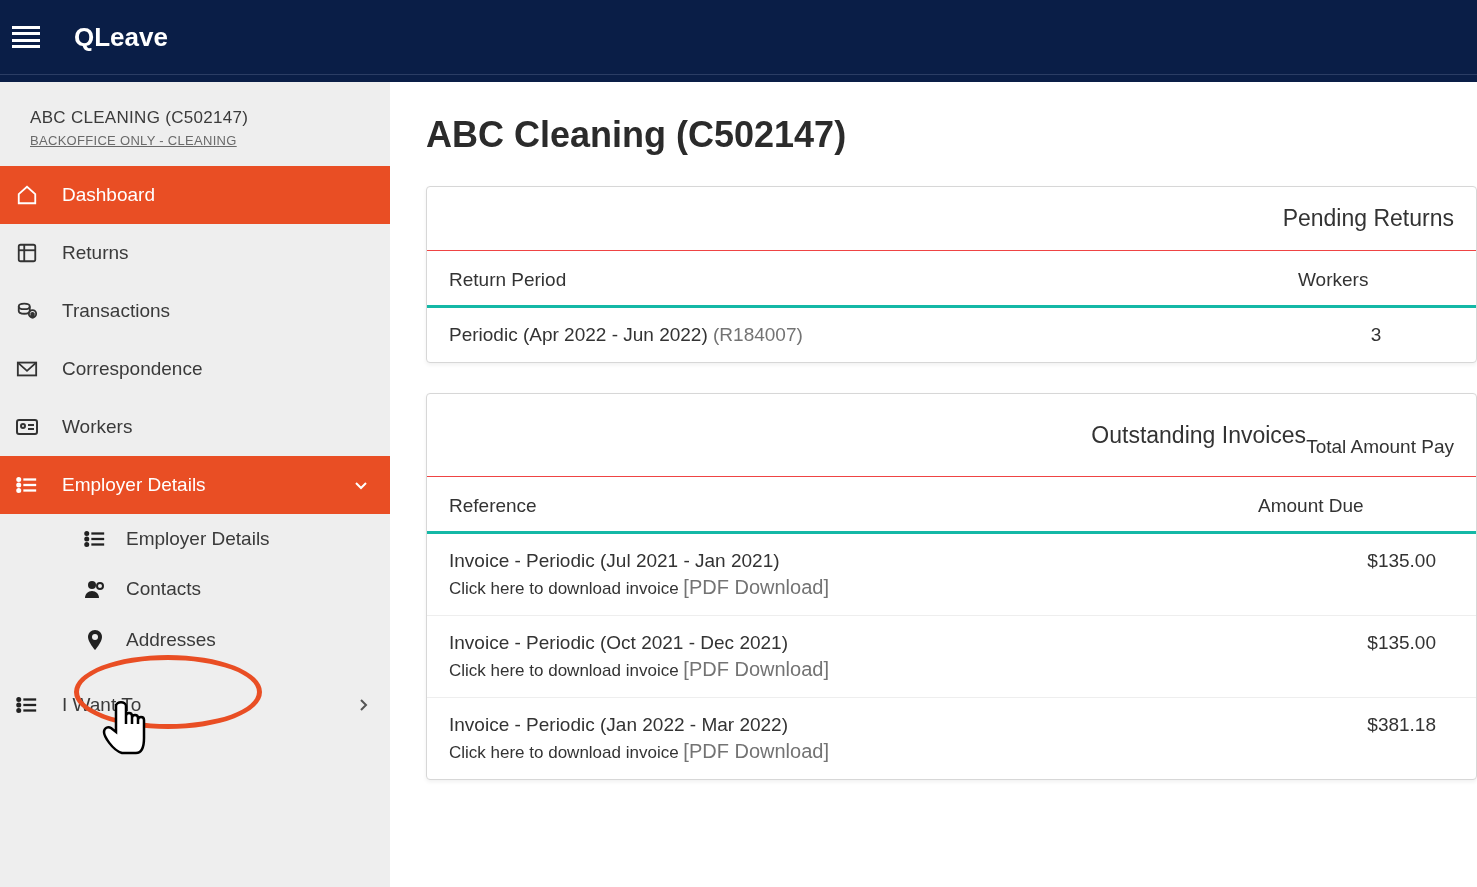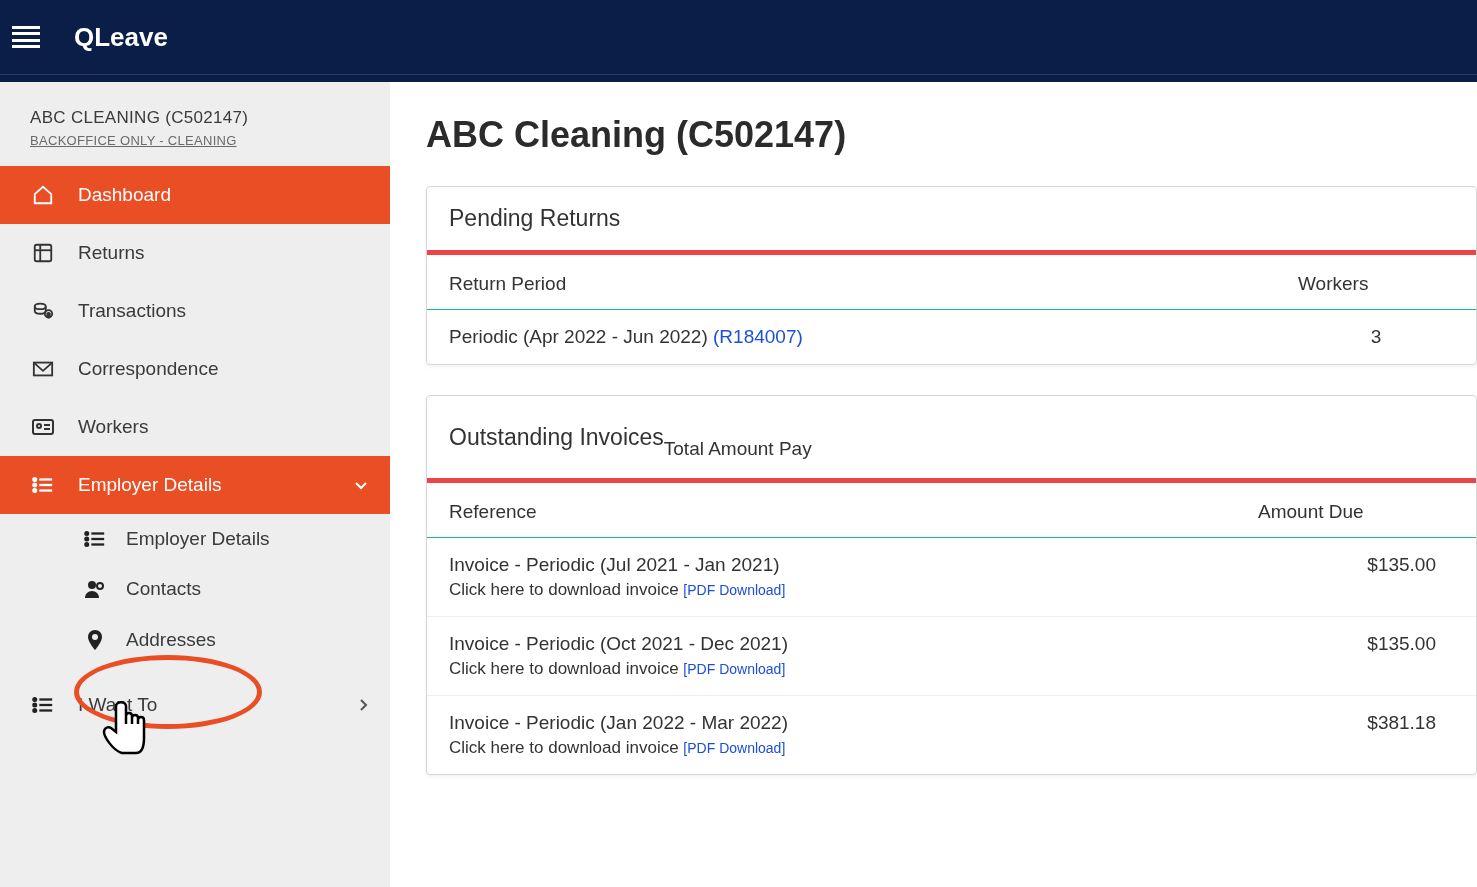--- a/index.html
+++ b/index.html
@@ -65,21 +65,21 @@
   .sidebar .context .ctx-sub {
     font-size: 13px;
     color: #6a6a6a;
     margin-top: 5px;
     letter-spacing: 0.3px;
     text-decoration: underline;
   }
   .nav-item {
     display: flex;
     align-items: center;
-    padding: 18px 22px 18px 30px;
+    padding: 18px 22px 18px 14px;
     font-size: 19px;
     color: #3a3a3a;
     cursor: pointer;
     position: relative;
   }
   .nav-item.active {
     background: #e94e24;
     color: #fff;
   }
   .nav-item .icon {
@@ -126,50 +126,50 @@
   }
   .card {
     border: 1px solid #d7d7d7;
     border-radius: 4px;
     box-shadow: 0 2px 4px rgba(0,0,0,0.06);
     margin-bottom: 30px;
     background: #fff;
   }
   .card-header {
     display: flex;
-    justify-content: flex-start;
+    justify-content: flex-end;
     align-items: center;
     padding: 18px 22px;
     font-size: 23px;
     color: #333;
-    border-bottom: 5px solid #ef4444;
+    border-bottom: 1px solid #ef4444;
   }
   .table {
     width: 100%;
     border-collapse: collapse;
   }
   .table th {
     text-align: left;
     font-weight: 400;
     color: #333;
     font-size: 19px;
     padding: 18px 22px 14px 22px;
-    border-bottom: 1px solid #14b8a6;
+    border-bottom: 3px solid #14b8a6;
   }
   .table td {
     font-size: 19px;
     color: #333;
     padding: 16px 22px;
     border-bottom: 1px solid #eeeeee;
     vertical-align: top;
   }
   .table tr:last-child td { border-bottom: none; }
-  .link { color: #1d4ed8; cursor: pointer; }
+  .link { color: #737373; cursor: pointer; }
   .dl-line { font-size: 17px; color: #333; margin-top: 4px; }
-  .dl-line .link { font-size: 14px; }
+  .dl-line .link { font-size: 20px; }
   .amount-col { text-align: right; padding-right: 40px !important; }
   .workers-col { text-align: center; }
   .total-label { font-size: 19px; color: #333; margin-top: 24px; }
 
   
   .highlight-ellipse {
     position: absolute;
     border: 5px solid #e94e24;
     border-radius: 50%;
     width: 188px;

